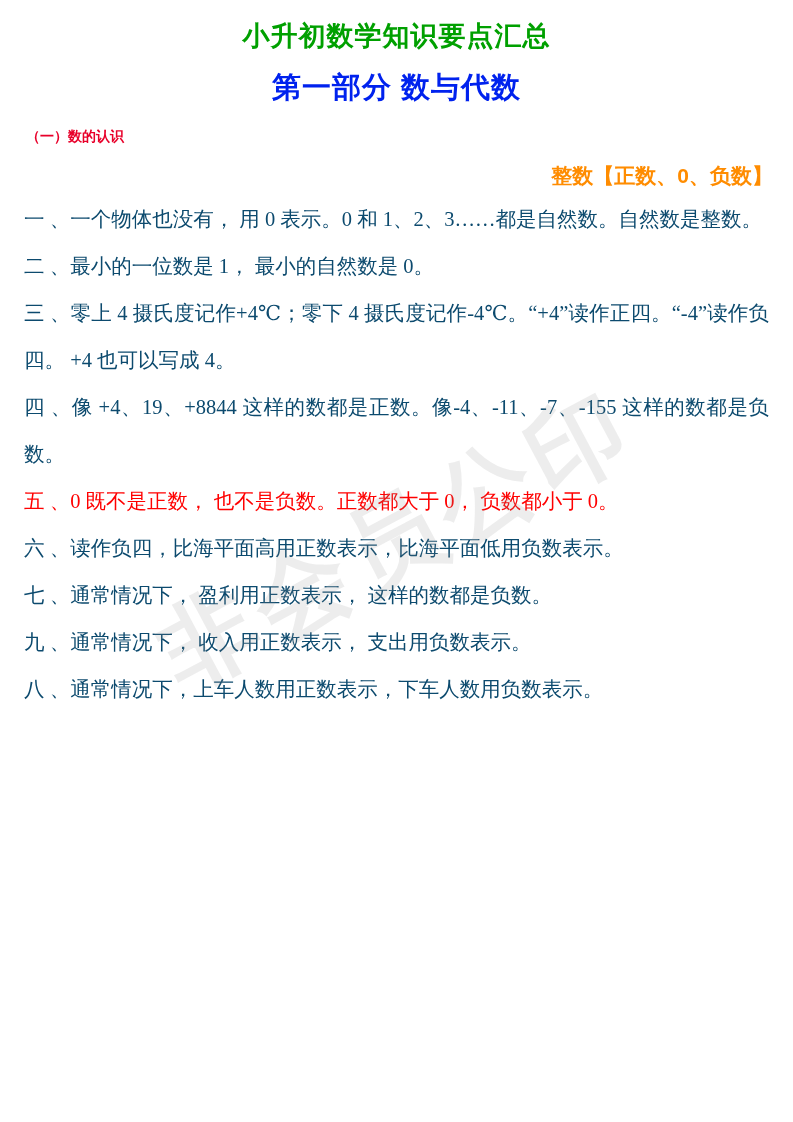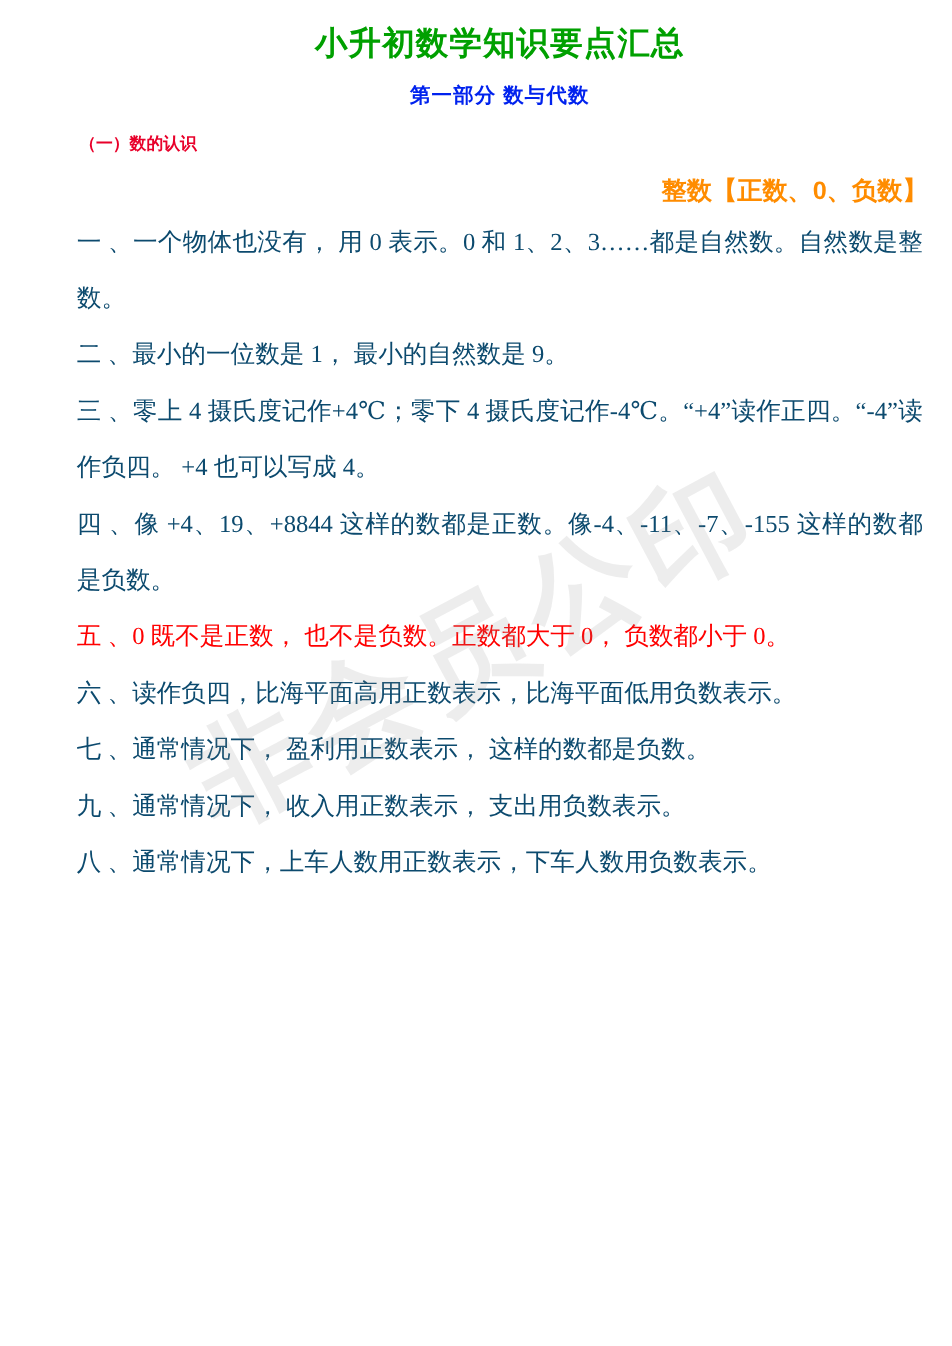--- a/index.html
+++ b/index.html
@@ -39,35 +39,34 @@
     font-weight: bold;
     color: rgba(140, 140, 140, 0.16);
     transform: rotate(-28deg);
     letter-spacing: 8px;
     white-space: nowrap;
     margin-top: -40px;
   }
   .content {
     position: relative;
     z-index: 1;
-    margin-left: 40px;
   }
   .doc-title {
     text-align: center;
     color: #00a000;
     font-size: 27px;
     font-weight: bold;
     letter-spacing: 1px;
     margin: 8px 0 4px 0;
     font-family: "Liberation Sans", sans-serif;
   }
   .section-title {
     text-align: center;
     color: #0022ee;
-    font-size: 17px;
+    font-size: 29px;
     font-weight: bold;
     letter-spacing: 1px;
     margin: 14px 0 10px 0;
     font-family: "Liberation Sans", sans-serif;
   }
   .subsection-title {
     color: #e8002a;
     font-size: 14px;
     font-weight: bold;
     margin: 20px 0 6px 6px;
@@ -106,21 +105,21 @@
 
     <h1 class="doc-title">小升初数学知识要点汇总</h1>
 
     <h2 class="section-title">第一部分   数与代数</h2>
 
     <h3 class="subsection-title">（一）数的认识</h3>
 
     <h4 class="topic-title">整数【正数、0、负数】</h4>
 
     <p class="para">一 、一个物体也没有， 用 0 表示。0 和 1、2、3……都是自然数。自然数是整数。</p>
-    <p class="para">二 、最小的一位数是 1， 最小的自然数是 9。</p>
+    <p class="para">二 、最小的一位数是 1， 最小的自然数是 0。</p>
     <p class="para">三 、零上 4 摄氏度记作+4℃；零下 4 摄氏度记作-4℃。“+4”读作正四。“-4”读作负四。 +4 也可以写成 4。</p>
     <p class="para">四 、像 +4、19、+8844 这样的数都是正数。像-4、-11、-7、-155 这样的数都是负数。</p>
     <p class="para red">五 、0 既不是正数， 也不是负数。正数都大于 0， 负数都小于 0。</p>
     <p class="para">六 、读作负四，比海平面高用正数表示，比海平面低用负数表示。</p>
     <p class="para">七 、通常情况下， 盈利用正数表示， 这样的数都是负数。</p>
     <p class="para">九 、通常情况下， 收入用正数表示， 支出用负数表示。</p>
     <p class="para">八 、通常情况下，上车人数用正数表示，下车人数用负数表示。</p>
 
   </div>
 </div>

